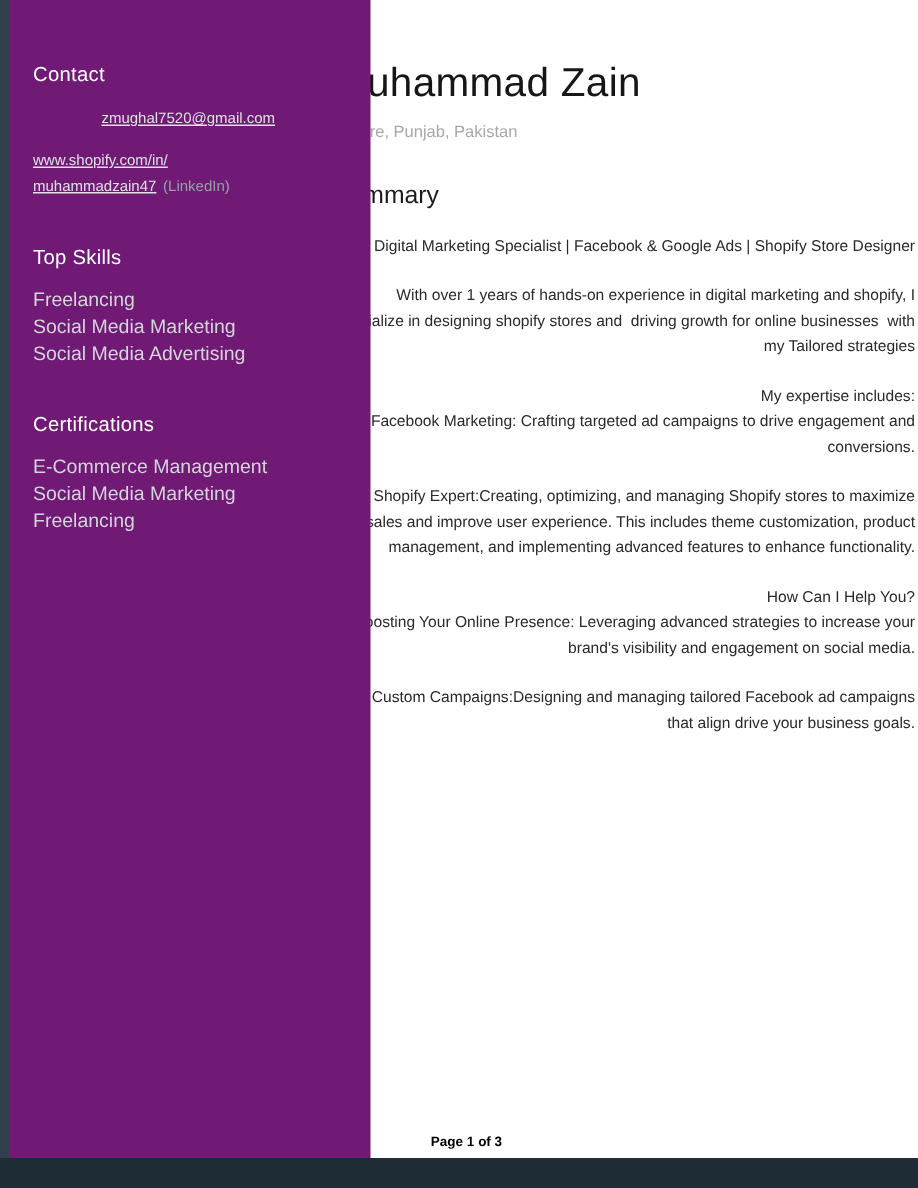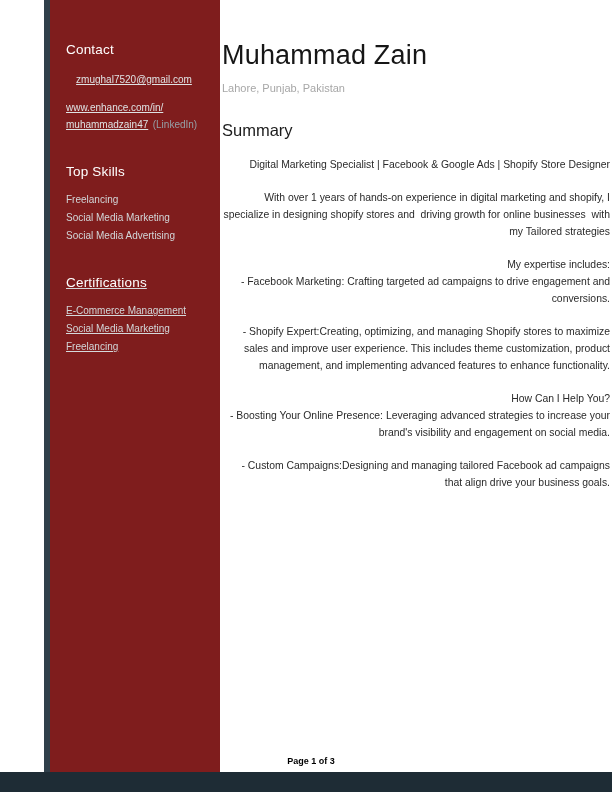--- a/index.html
+++ b/index.html
@@ -14,63 +14,62 @@
     margin: 0 auto;
     background: #ffffff;
     font-family: "Liberation Sans", "DejaVu Sans", sans-serif;
     overflow: hidden;
   }
 
   
   .sidebar {
     position: absolute;
     left: 0; top: 0; bottom: 0;
-    width: 176px;
-    background: #7f1d1d;
+    width: 247px;
+    background: #701a75;
     box-sizing: border-box;
     padding: 42px 18px 0 22px;
     color: #d5d9db;
     z-index: 1;
-    margin-left: 44px;
   }
   .sidebar-edge {
     position: absolute;
     left: 0; top: 0; bottom: 0;
     width: 6px;
     background: #30404b;
   }
   .side-heading {
     font-size: 13.5px;
     font-weight: 400;
     color: #ffffff;
     margin: 0 0 12px 0;
     letter-spacing: 0.2px;
   }
   .side-item {
-    font-size: 10px;
+    font-size: 13px;
     line-height: 18px;
     color: #d2d6d8;
   }
   .side-link {
     color: #dfe2e3;
     font-size: 10px;
     line-height: 15px;
     text-decoration: underline;
     white-space: pre-line;
     cursor: pointer;
   }
   .side-note {
     color: #95a0a7;
     font-size: 10px;
   }
   .contact-email-row { margin-bottom: 11px; text-align: center; }
   .contact-linkedin-row { line-height: 15px; }
   .side-section { margin-bottom: 26px; }
   .side-section.skills { margin-top: 32px; }
-  .side-section.certs { margin-top: 30px; text-decoration: underline; }
+  .side-section.certs { margin-top: 30px; }
 
   
   .main {
     position: absolute;
     left: 222px;
     right: 2px;
     top: 0;
   }
   .person-name {
     font-size: 27px;
@@ -130,21 +129,21 @@
 
 <div class="page">
 
   <aside class="sidebar">
     <div class="side-section contact">
       <h2 class="side-heading">Contact</h2>
       <div class="contact-email-row">
         <a class="side-link">zmughal7520@gmail.com</a>
       </div>
       <div class="contact-linkedin-row">
-        <a class="side-link">www.enhance.com/in/
+        <a class="side-link">www.shopify.com/in/
 muhammadzain47</a>
         <span class="side-note">(LinkedIn)</span>
       </div>
     </div>
 
     <div class="side-section skills">
       <h2 class="side-heading">Top Skills</h2>
       <div class="side-item">Freelancing</div>
       <div class="side-item">Social Media Marketing</div>
       <div class="side-item">Social Media Advertising</div>

